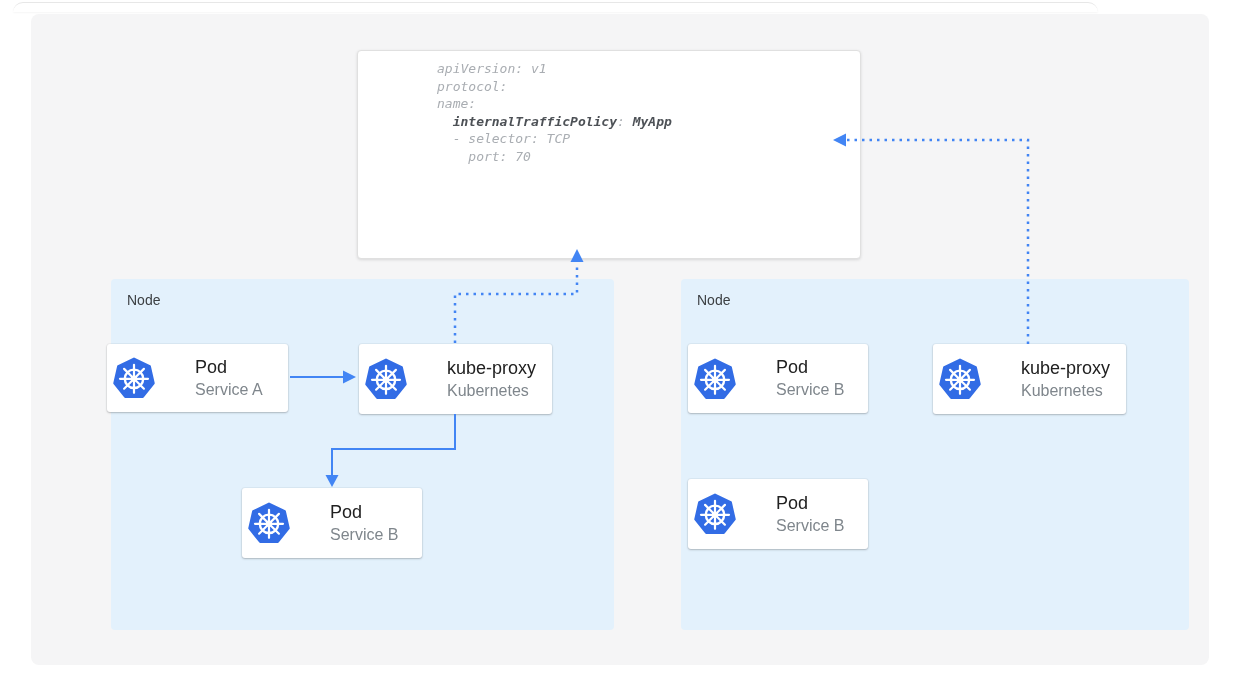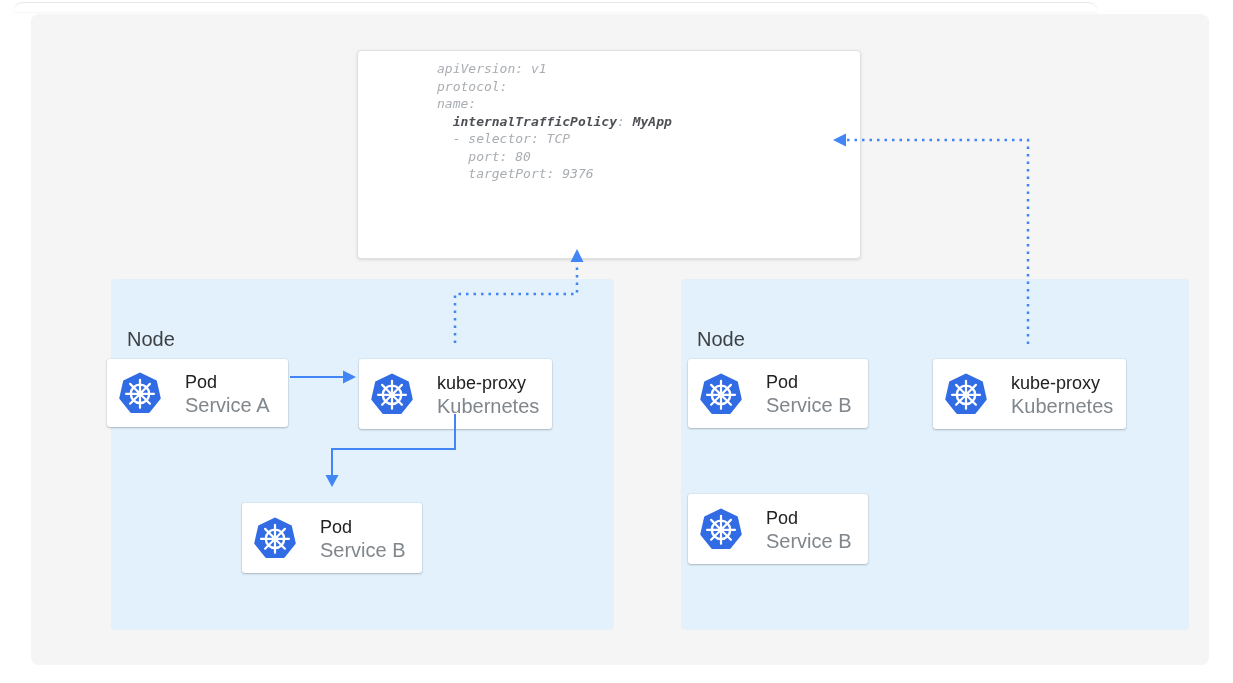--- a/index.html
+++ b/index.html
@@ -22,36 +22,36 @@
   .code-lines{position:absolute;left:79px;top:9px;right:8px;}
   .code-line{font-family:"DejaVu Sans Mono","Liberation Mono",monospace;
     font-style:italic;font-size:13px;line-height:17.5px;
     color:var(--code-normal,#a9adb2);white-space:pre;}
   .code-line .b{font-weight:bold;color:var(--code-bold,#4d5156);}
 
   
   .node{position:absolute;background:var(--node-bg,#e3f1fc);border-radius:4px;}
   .node-left{left:80px;top:265px;width:503px;height:351px;}
   .node-right{left:650px;top:265px;width:508px;height:351px;}
-  .node-label{position:absolute;left:16px;top:13px;font-size:20px;
-    color:var(--node-label,#3c4043);margin-top:36px;}
+  .node-label{position:absolute;left:16px;top:13px;font-size:14px;
+    color:var(--node-label,#3c4043);}
 
   
   .card{position:absolute;background:#ffffff;border-radius:3px;
     box-shadow:0 1px 2px rgba(60,64,67,0.3),0 0 0 1px rgba(0,0,0,0.03);
-    display:flex;align-items:center;padding-left:12px;gap:24px;box-sizing:border-box;margin-top:15px;}
+    display:flex;align-items:center;padding-left:6px;gap:40px;box-sizing:border-box;}
   .card-a{left:107px;top:344px;width:181px;height:68px;}
   .card-b{left:359px;top:344px;width:193px;height:70px;}
   .card-c{left:242px;top:488px;width:180px;height:70px;}
   .card-d{left:688px;top:344px;width:180px;height:69px;}
   .card-e{left:933px;top:344px;width:193px;height:70px;}
   .card-f{left:688px;top:479px;width:180px;height:70px;}
   .card .txt{display:flex;flex-direction:column;}
   .card .title{font-size:18px;line-height:23px;color:var(--card-title,#212121);}
-  .card .subtitle{font-size:20px;line-height:22px;color:var(--card-subtitle,#7f868c);}
+  .card .subtitle{font-size:16px;line-height:22px;color:var(--card-subtitle,#7f868c);}
 
   .k8s{width:42px;height:42px;flex:0 0 42px;}
   .k8s .hept{fill:var(--k8s-blue,#326ce5);stroke:var(--k8s-blue,#326ce5);
     stroke-width:2.5;stroke-linejoin:round;}
   .k8s .wheel{stroke:#ffffff;fill:none;}
   .k8s .hub{fill:#ffffff;}
 
   
   svg.arrows{position:absolute;left:0;top:0;width:1233px;height:683px;pointer-events:none;}
   .arrow-line{stroke:var(--accent,#4285f4);stroke-width:2;fill:none;}
@@ -68,22 +68,21 @@
 
   <div class="panel">
 
     <div class="code-box">
       <div class="code-lines">
           <div class="code-line"><span>apiVersion: v1</span></div>
           <div class="code-line"><span>protocol:</span></div>
           <div class="code-line"><span>name:</span></div>
           <div class="code-line"><span>  </span><span class="b">internalTrafficPolicy</span><span>: </span><span class="b">MyApp</span></div>
           <div class="code-line"><span>  - selector: TCP</span></div>
-          <div class="code-line"><span>    port: 80</span></div>
-          <div class="code-line"><span>    targetPort: 9376</span></div>
+          <div class="code-line"><span>    port: 70</span></div>
         </div>
     </div>
 
     <div class="node node-left">
       <div class="node-label">Node</div>
     </div>
 
     <div class="node node-right">
       <div class="node-label">Node</div>
     </div>

